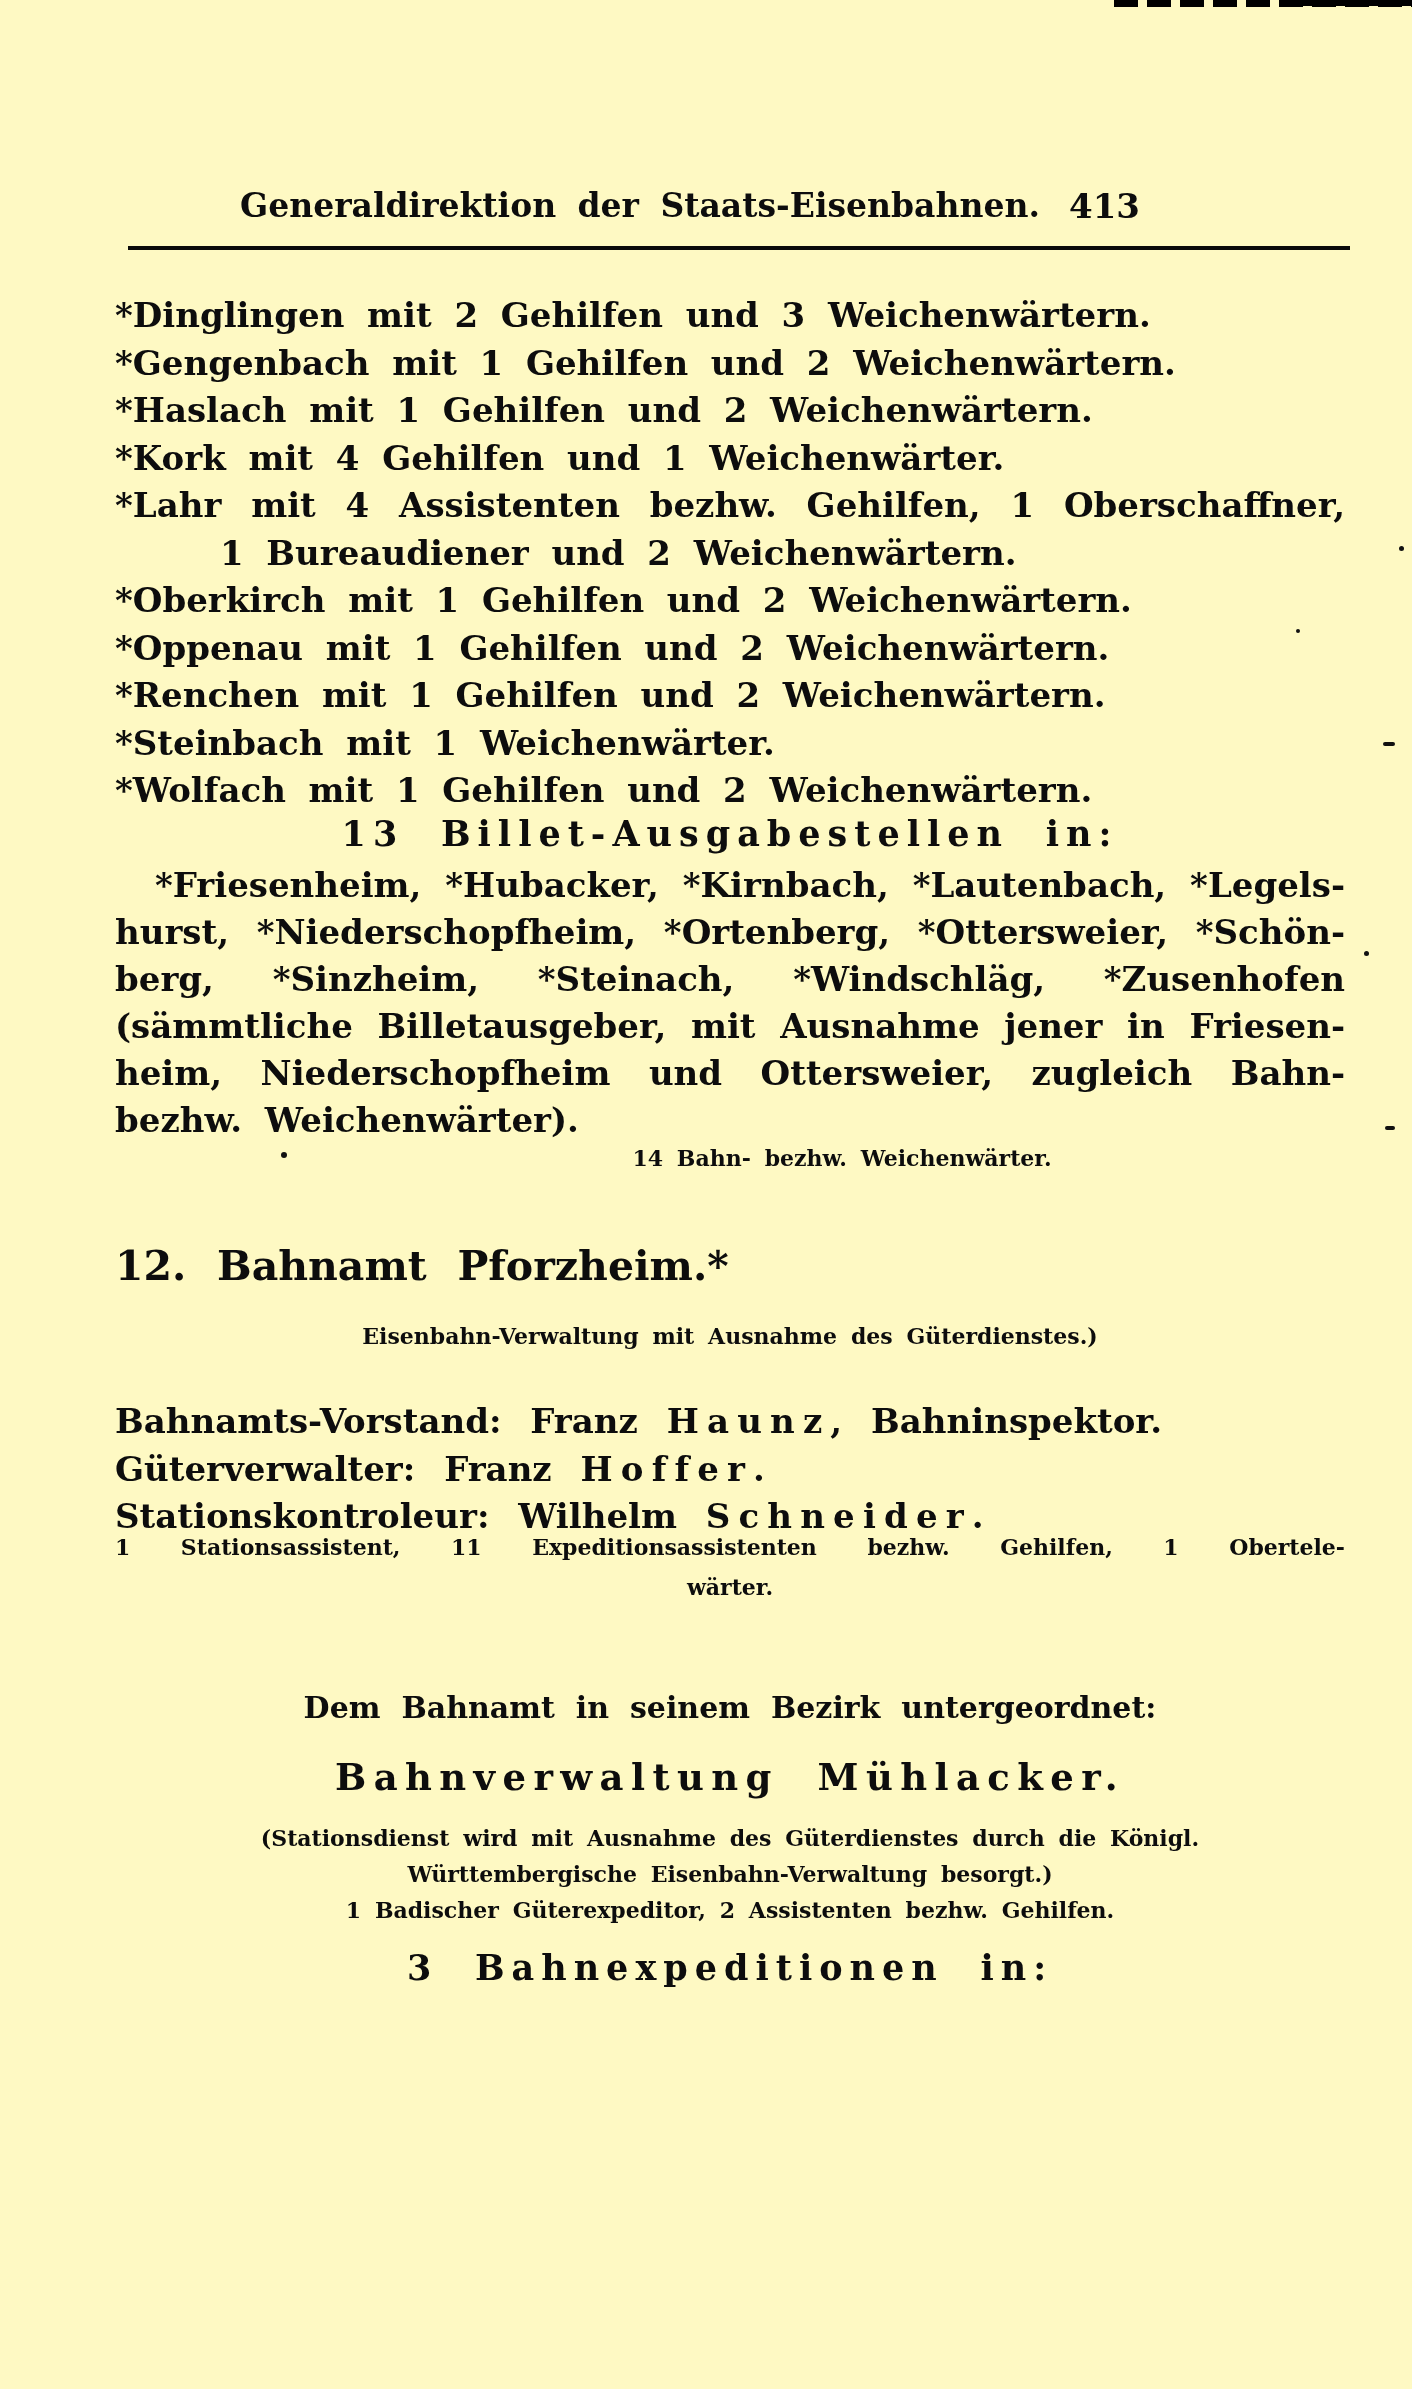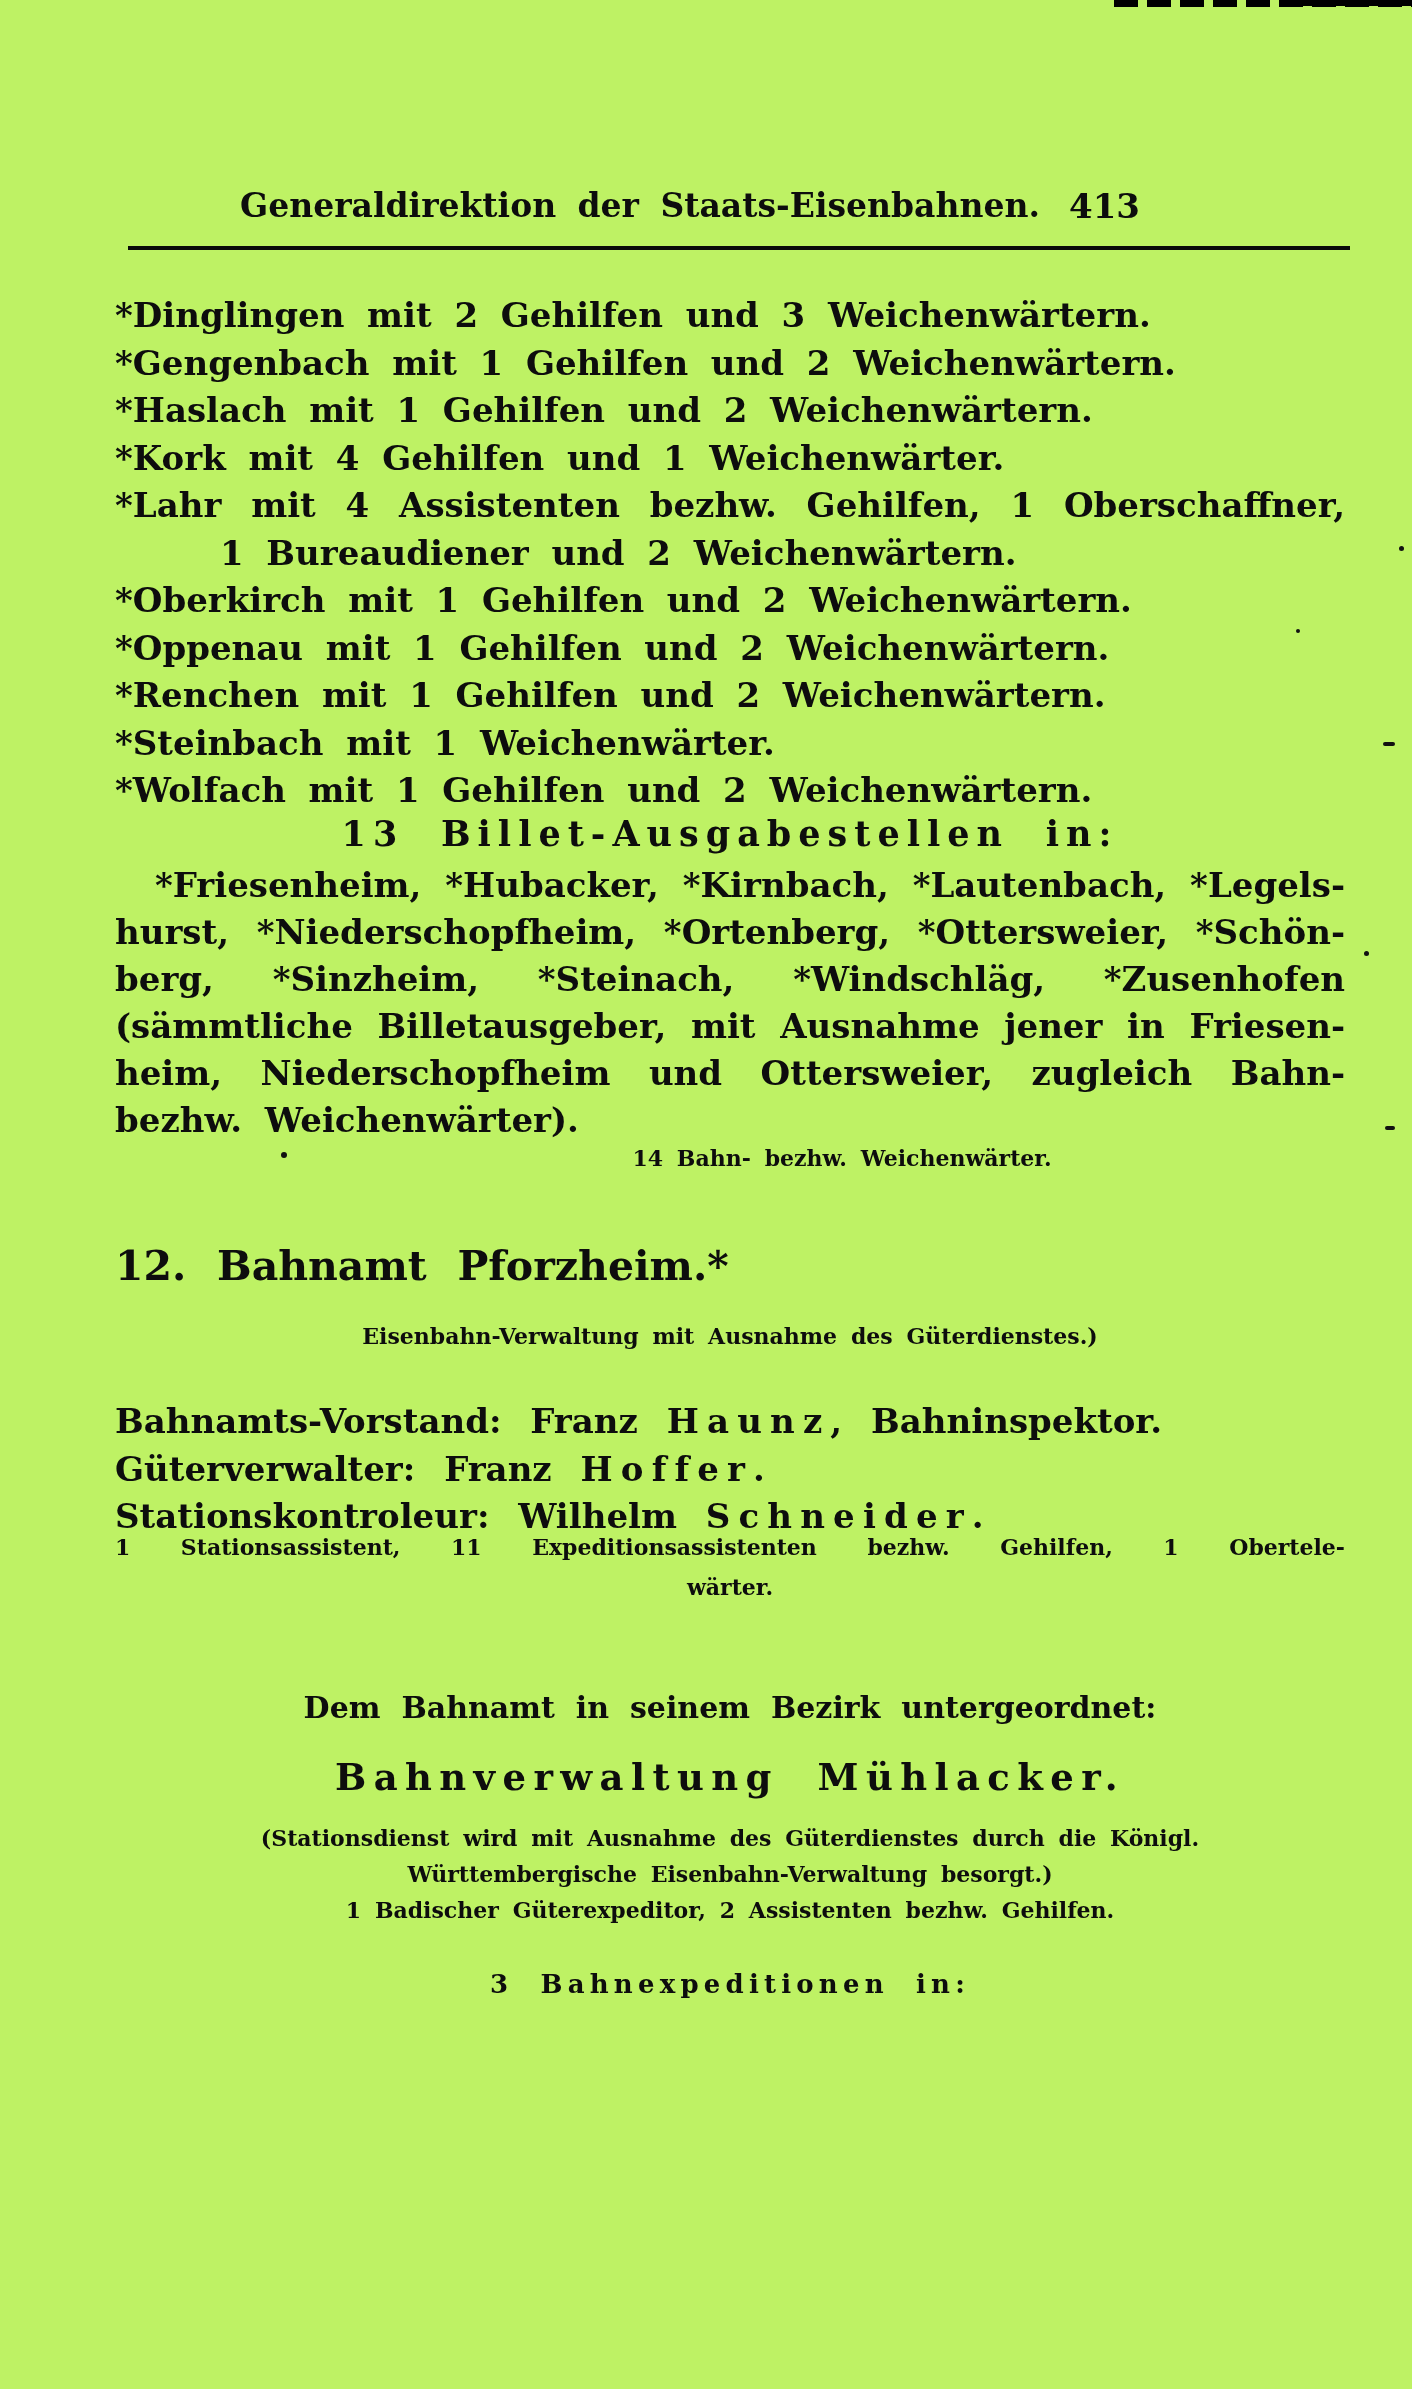--- a/index.html
+++ b/index.html
@@ -1,20 +1,20 @@
 <!DOCTYPE html>
 <html lang="de"><head>
 <meta charset="utf-8">
 <style>
   html,body { margin:0; padding:0; background:#ffffff; }
   .page {
     position: relative;
     width: 1412px;
     height: 2389px;
-    background: #bef264;
+    background: #fef9c3;
     overflow: hidden;
     font-family: "DejaVu Serif", "Liberation Serif", serif;
     color: #0d0d0d;
   }
   .blk { position: absolute; left: 115px; width: 1230px; }
 
   
   .top-dashes {
     position: absolute; top: 0; left: 1114px; width: 298px; height: 7px;
     background: repeating-linear-gradient(90deg, #000 0 24px, transparent 24px 33px);
@@ -61,21 +61,21 @@
   #officials { top: 1398px; }
   #officials .line { word-spacing: 0.5em; }
   #staff { top: 1527px; }
   #subord { top: 1684px; text-align: center; }
   #subord .line { font-size: 30px; font-weight: 700; word-spacing: 0.35em; }
   #muehl-h { top: 1754px; text-align: center; }
   #muehl-h .line { font-size: 37px; }
   #note-mue { top: 1820px; text-align: center; }
   #note-mue .small { line-height: 36px; }
   #exped-h { top: 1944px; text-align: center; }
-  #exped-h .line { font-size: 26px; margin-top: 17px; }
+  #exped-h .line { font-size: 35px; }
   #list2 { top: 2008px; }
   #list2 .line { line-height: 49px; }
 </style>
 </head>
 <body>
 
 <div class="page">
 
   <div class="top-dashes"></div>
   <div class="speck spk1"></div>

